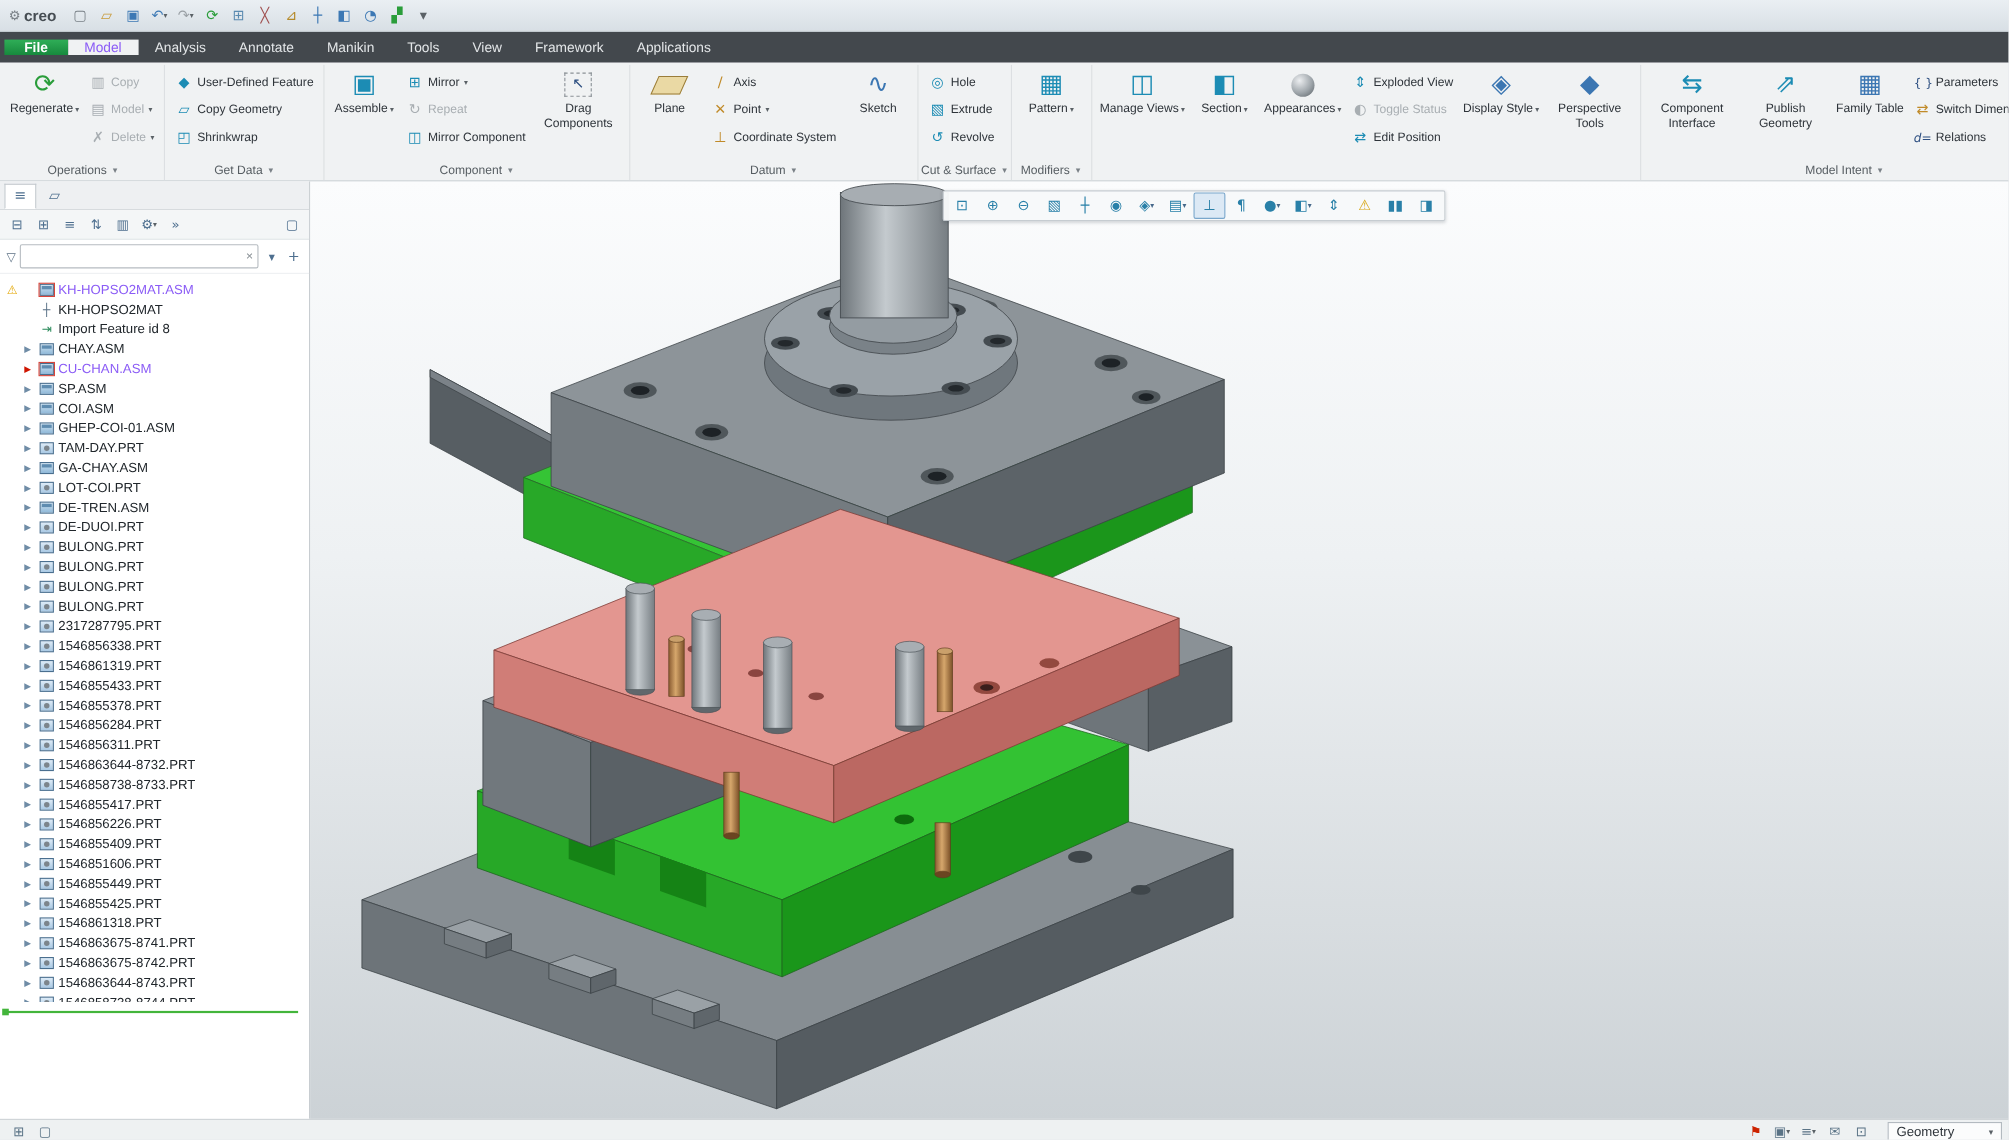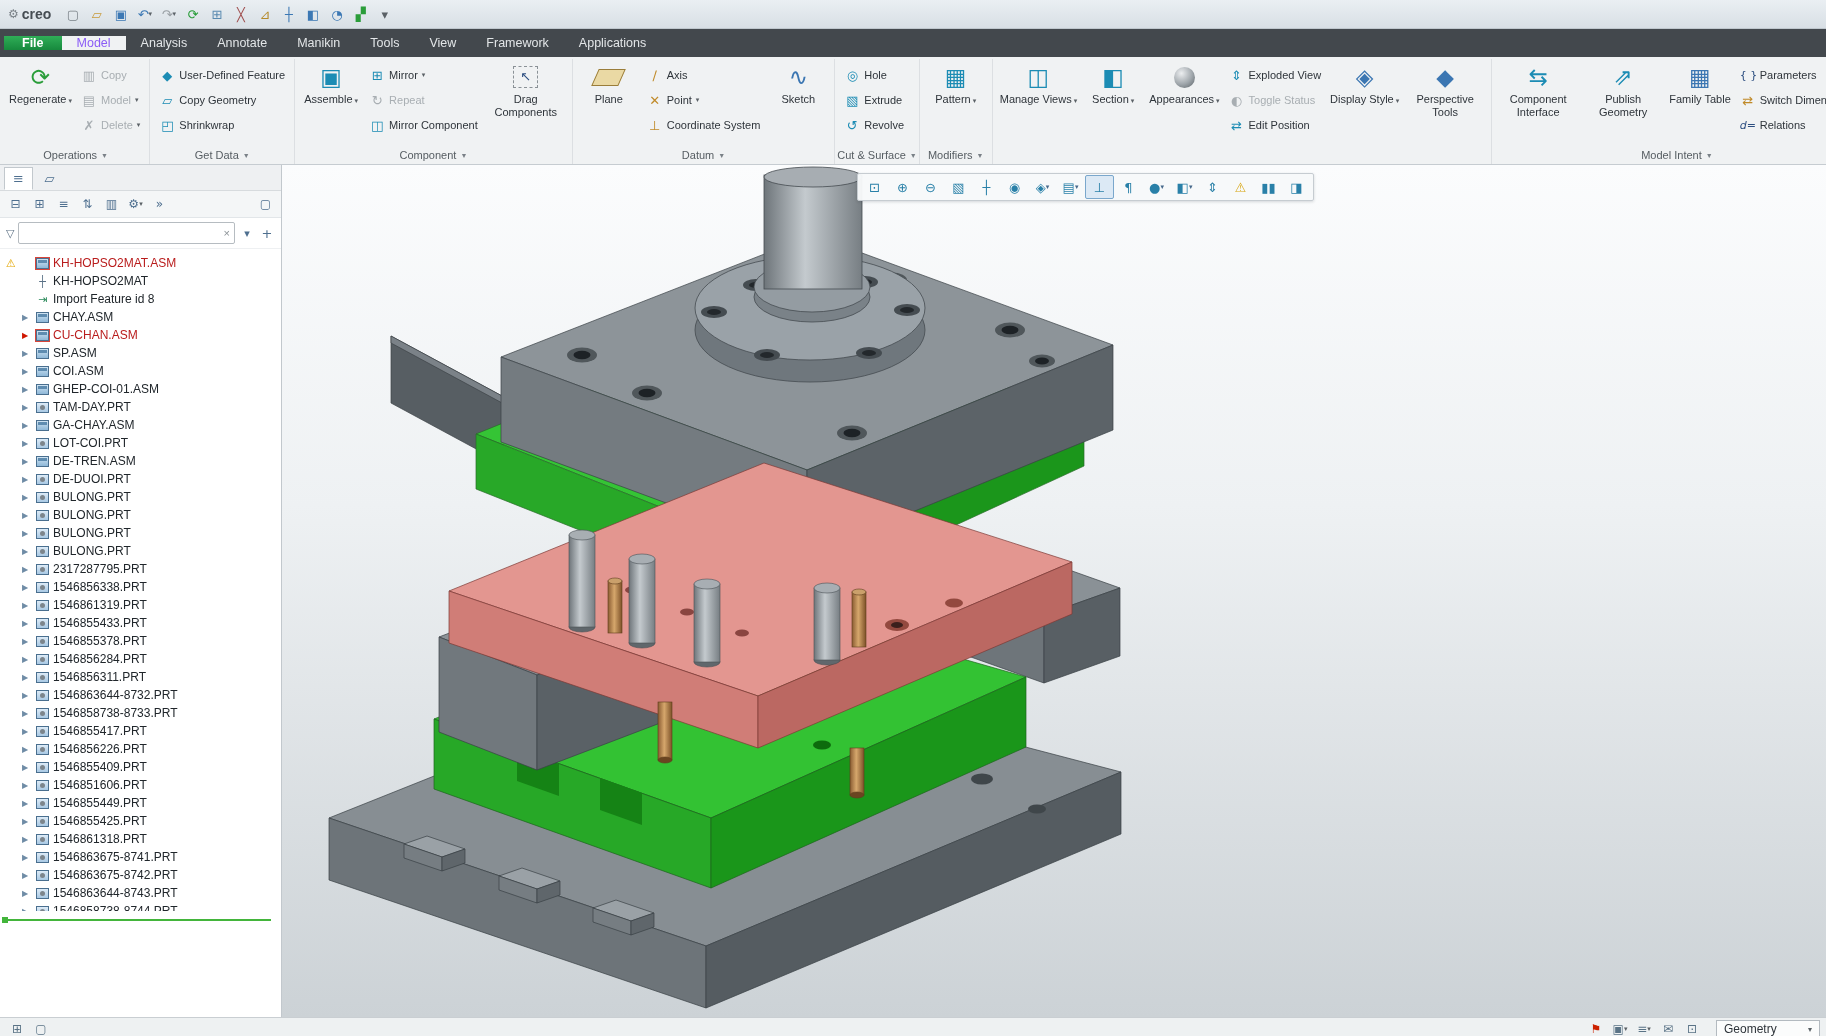--- a/index.html
+++ b/index.html
@@ -70,21 +70,21 @@
   .texp{width:10px;font-size:8px;color:#6f8ca6;flex:none}
   .no-expand .texp{visibility:hidden}
   .ticon{width:13px;height:11px;flex:none;position:relative;border:1px solid #4a6f8f;background:linear-gradient(#cfe3f2,#8fb8d8);box-sizing:border-box}
   .titem.assembly .ticon::after{content:"";position:absolute;left:1px;top:1px;right:1px;height:3px;background:#5f8cb0}
   .titem.part .ticon{background:linear-gradient(#ddebf7,#a9c9e4)}
   .titem.part .ticon::after{content:"";position:absolute;left:3px;top:2px;width:5px;height:5px;border-radius:50%;background:#7c858c}
   .titem.feature .ticon,.titem.import .ticon{border:none;background:none;font-family:"DejaVu Sans",sans-serif;
         font-size:11px;line-height:11px;color:#5a7186;text-align:center}
   .titem.feature .ticon::before{content:"┼"}
   .titem.import .ticon::before{content:"⇥";color:#2a8a5a}
-  .titem.red .tlabel,.titem.warn .tlabel{color:#b91c1c}
+  .titem.red .tlabel,.titem.warn .tlabel{color:#8b5cf6}
   .titem.red .texp{color:#cf1500}
   .titem.red .ticon{outline:1px solid #d8453a}
   .insertline{height:2px;background:#43b53b;margin:8px 10px 0 6px;position:relative}
   .insertline::before{content:"";position:absolute;left:-4px;top:-2px;width:6px;height:6px;background:#43b53b}
 
   
   .graphics{flex:1;position:relative;background:linear-gradient(180deg,#fbfcfd 0%,#eef1f3 40%,#ccd2d6 100%);overflow:hidden}
   .graphics svg{position:absolute;left:0;top:0}
   .gtoolbar{position:absolute;left:575px;top:8px;height:26px;display:flex;align-items:center;gap:1px;
             background:rgba(247,249,250,.97);border:1px solid #c6ccd1;border-radius:2px;padding:0 3px;

